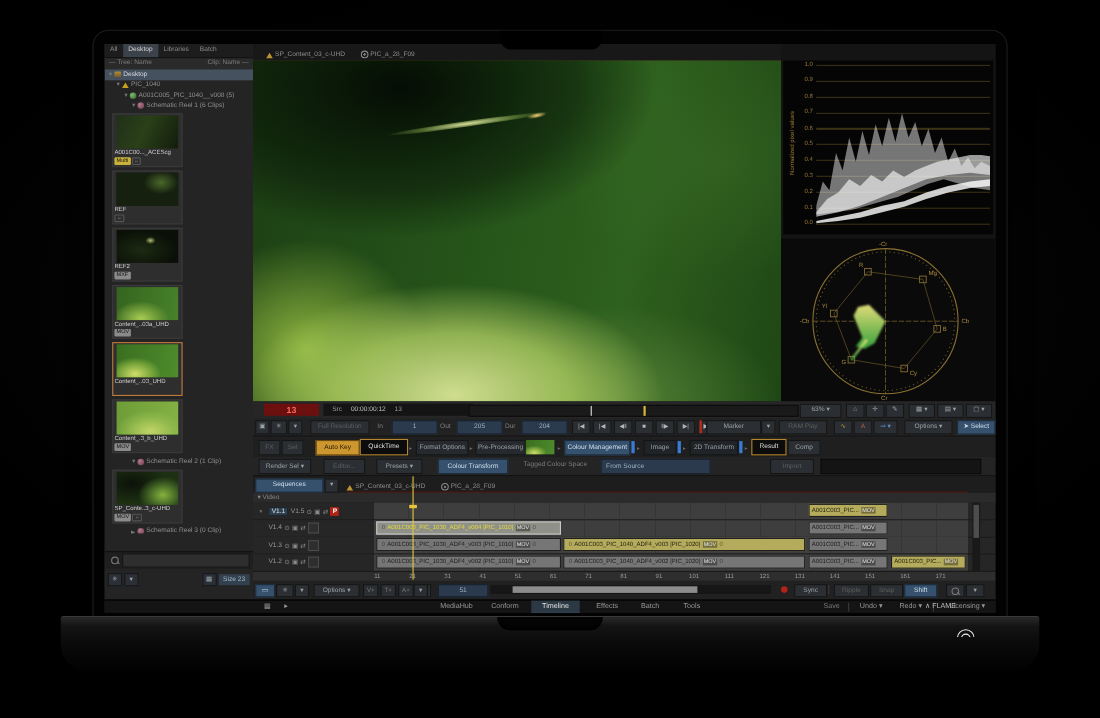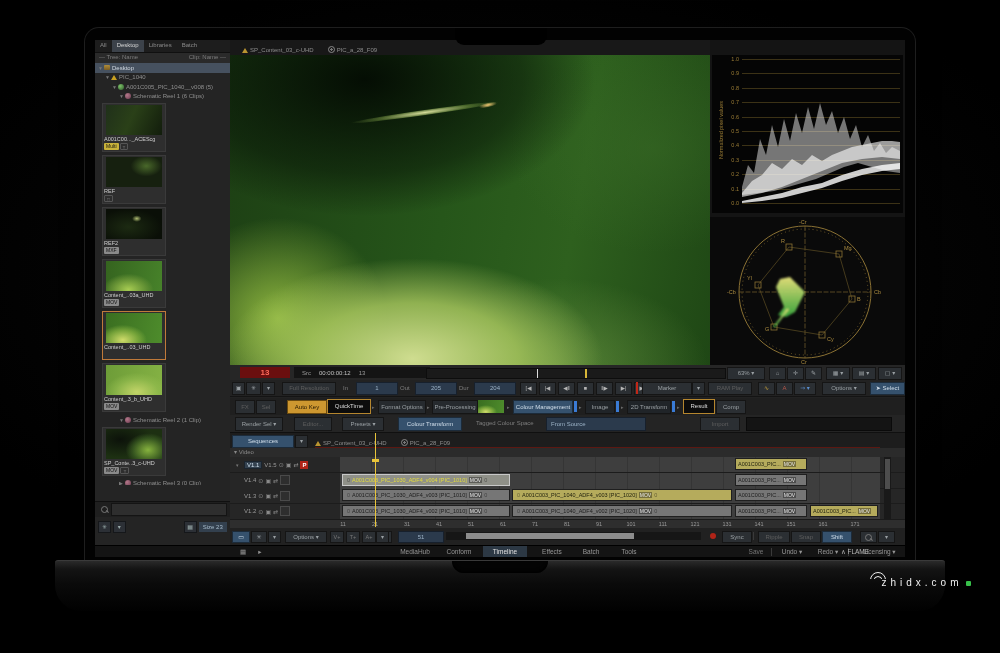--- a/index.html
+++ b/index.html
@@ -587,15 +587,14 @@
   </div>
   <div class="base"></div>
 
   <div class="watermark">
     <div class="wm-logo">
       <span class="wm-arcs">
           <i style="width:14px;height:14px;top:2px;"></i>
           <i style="width:7px;height:7px;top:6px;"></i>
         </span>
     </div>
-    <div><span class="wm-url">zhidx.com</span><span class="wm-dot"></span></div>
   </div>
 </div>
 
 </body></html>

